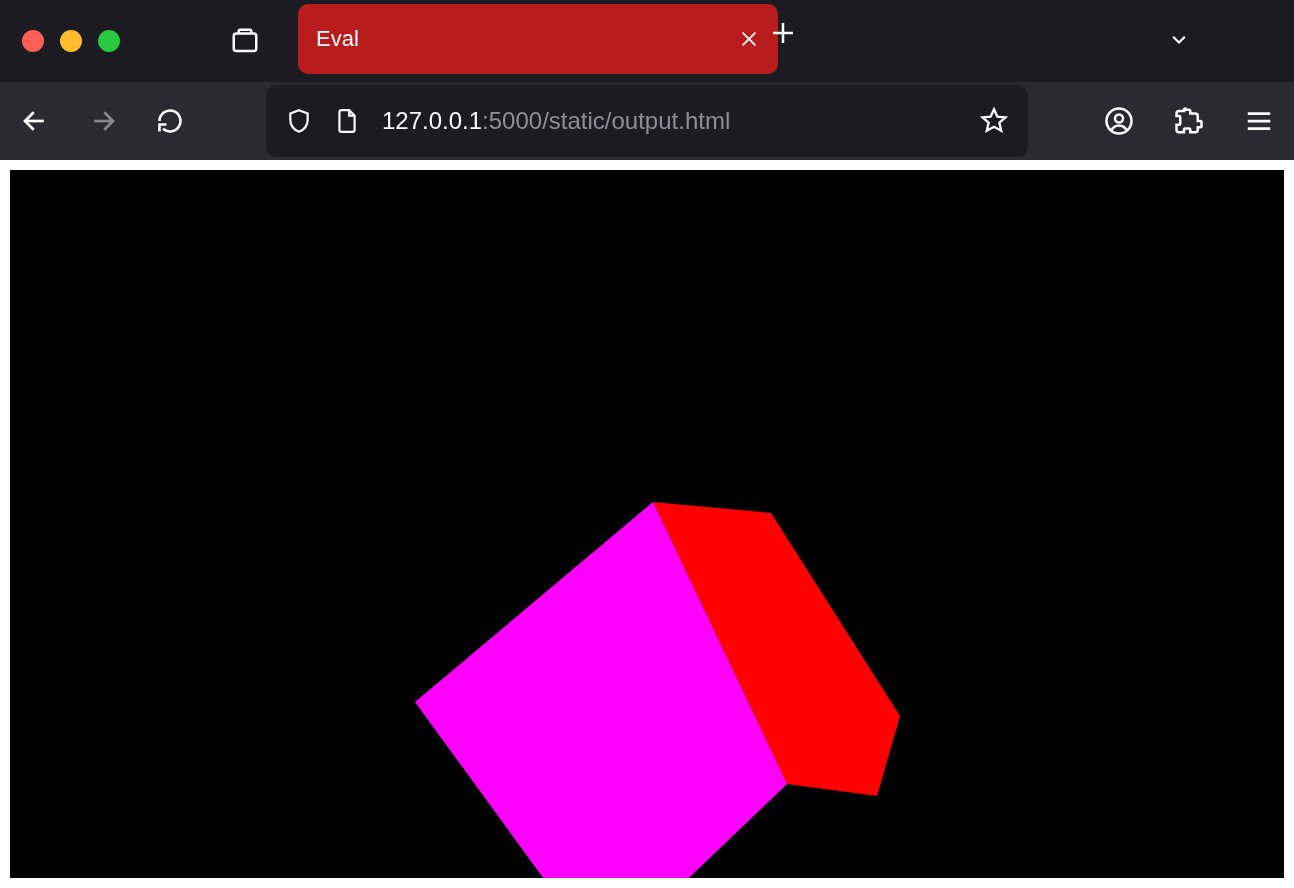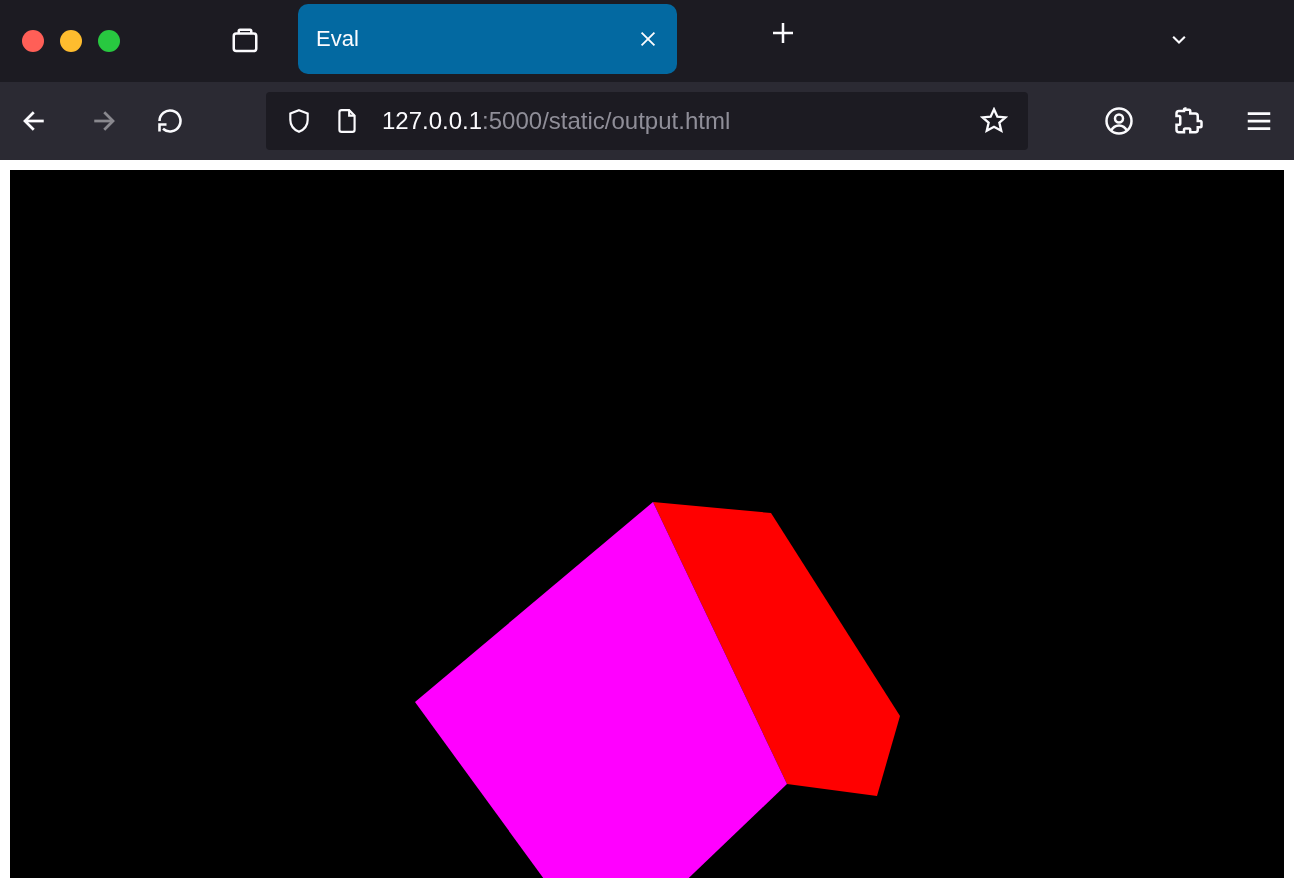--- a/index.html
+++ b/index.html
@@ -42,22 +42,22 @@
       color: #fbfbfe;
       display:flex;
       align-items:center;
     }
 
     .tab {
       position: absolute;
       top: 4px;
       left: 298px;
       height: 70px;
-      width: 379px;
-      background: #0369a1;
+      width: 480px;
+      background: #b91c1c;
       border-radius: 10px;
       display: flex;
       align-items: center;
       padding: 0 18px;
       color: #fbfbfe;
       font-size: 22px;
       font-weight: 500;
     }
     .tab .close {
       margin-left: auto;
@@ -87,23 +87,23 @@
       padding: 0 20px;
       gap: 38px;
       color: #fbfbfe;
     }
     .nav-btn { display:flex; align-items:center; justify-content:center; }
     .nav-btn.disabled { opacity: 0.45; }
 
     .urlbox {
       flex: 0 0 762px;
       margin-left: 44px;
-      height: 58px;
+      height: 72px;
       background: #1c1b22;
-      border-radius: 4px;
+      border-radius: 10px;
       display: flex;
       align-items: center;
       padding: 0 20px;
       gap: 22px;
       font-size: 24px;
     }
     .urltext { color: #fbfbfe; white-space: nowrap; }
     .urltext .dim { color: #8f8e98; }
     .urlbox .bookmark { margin-left: auto; }
 

